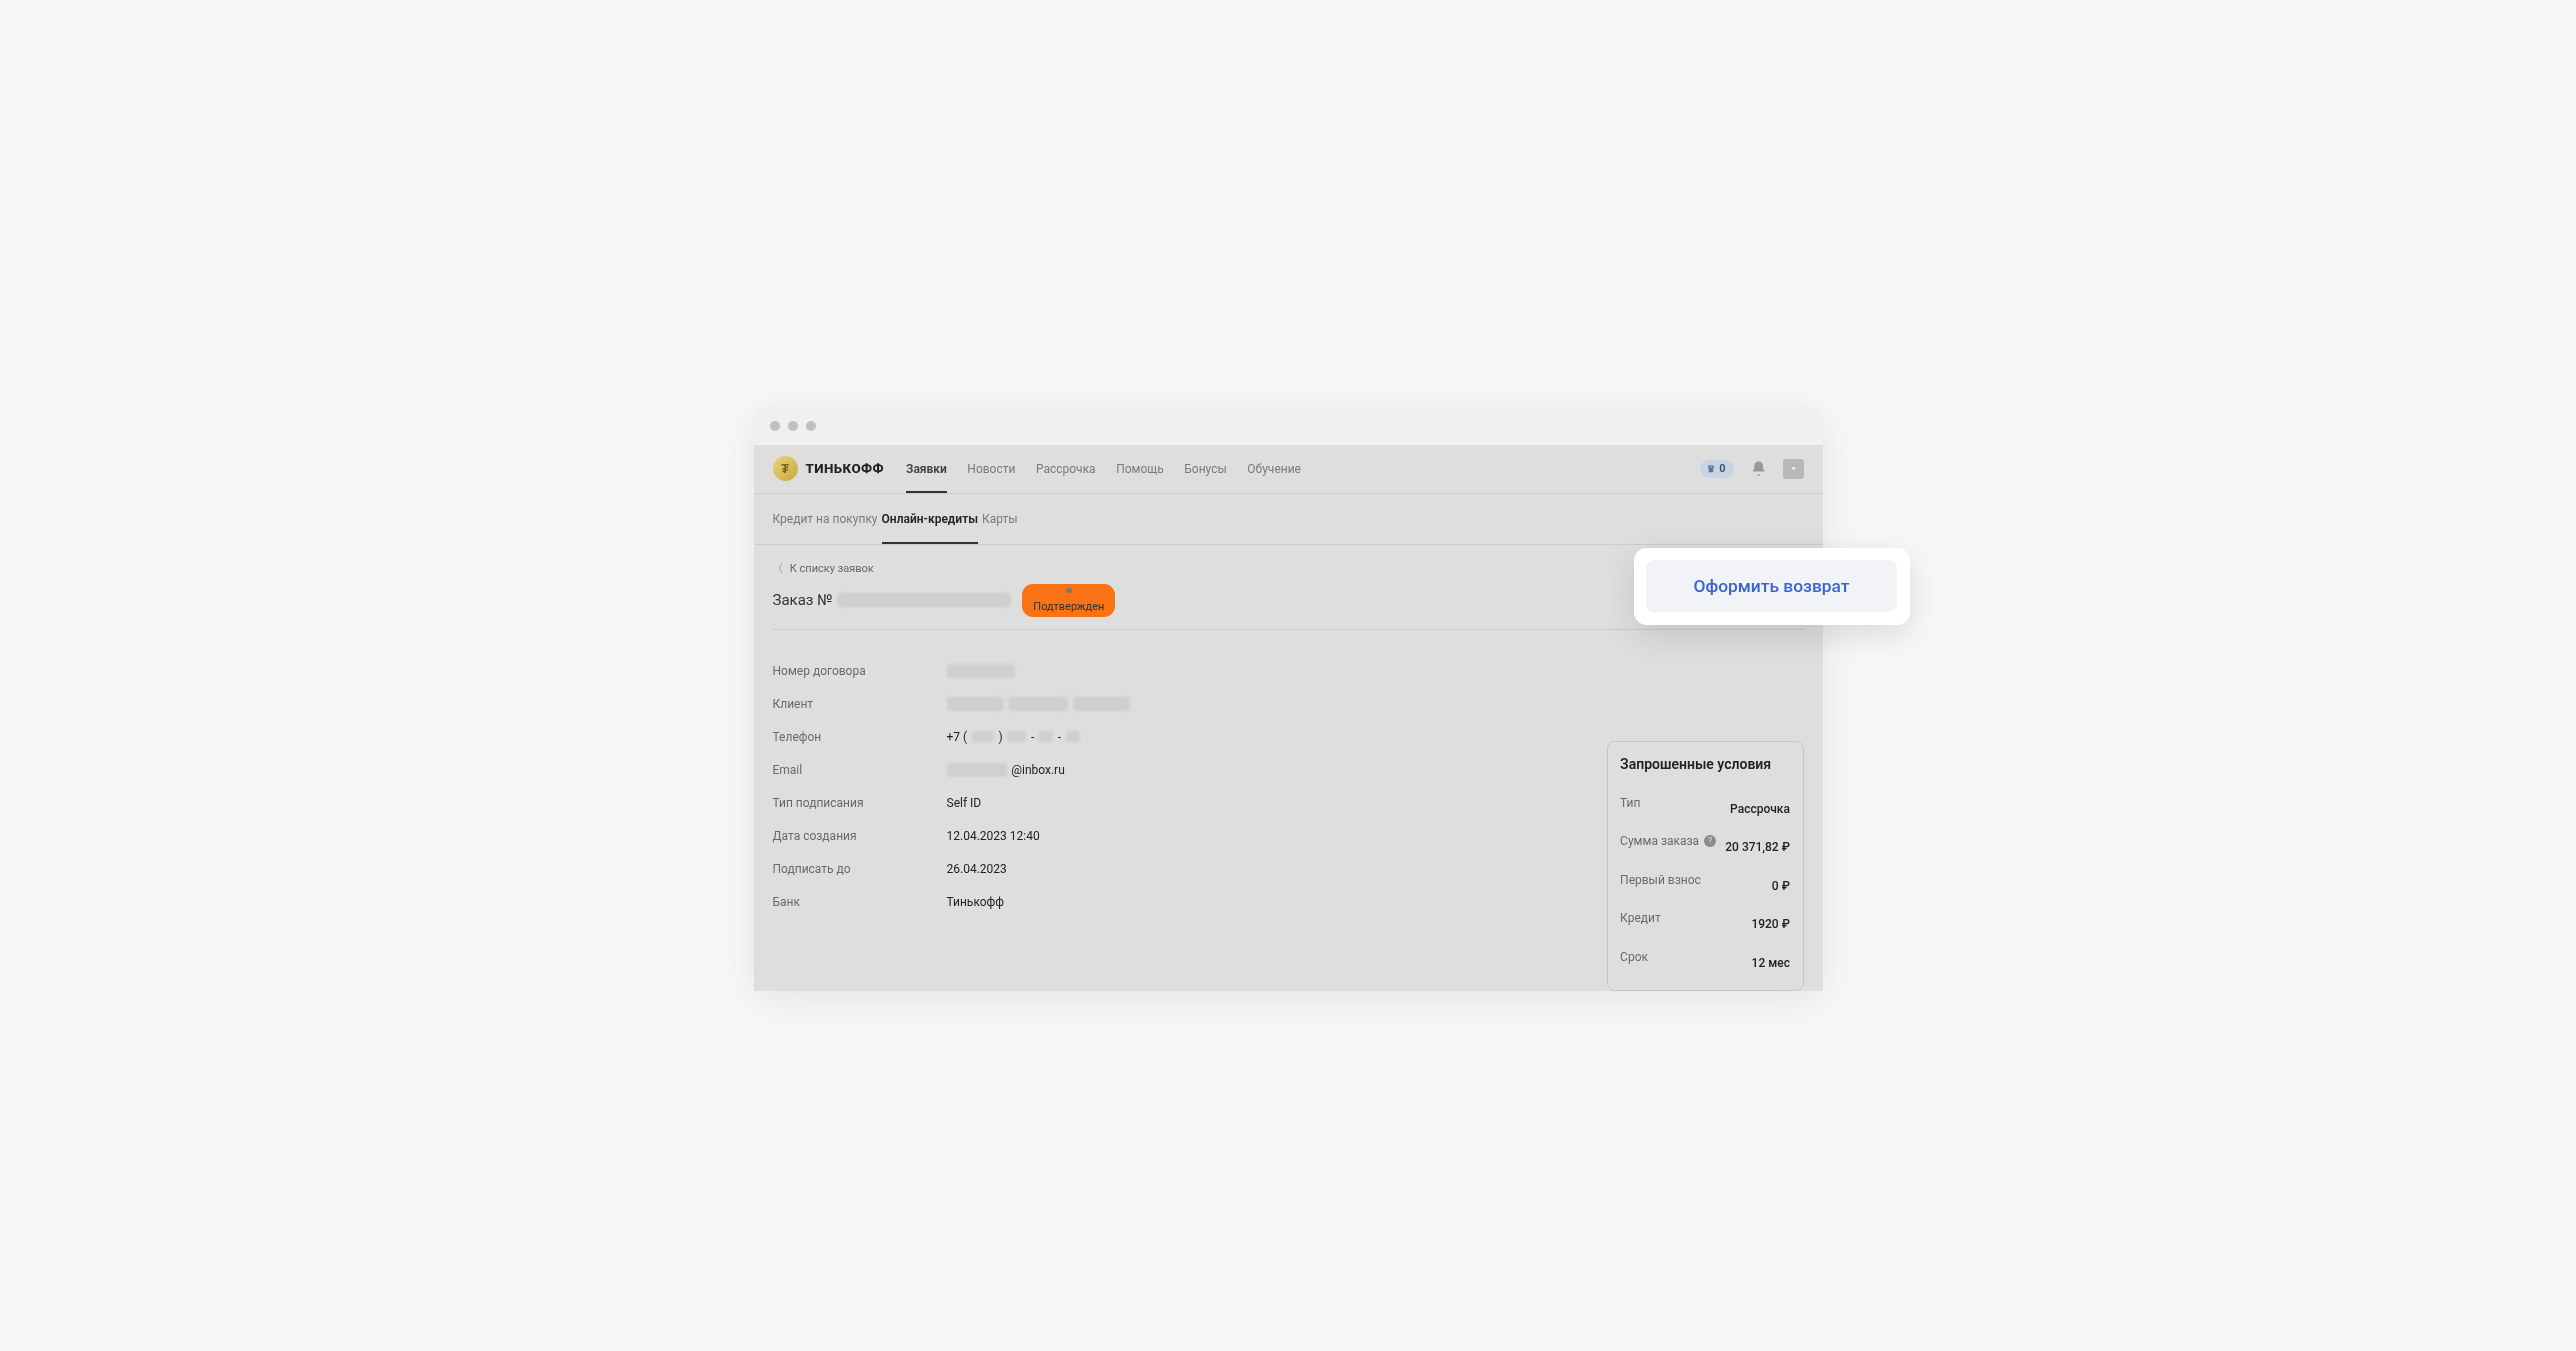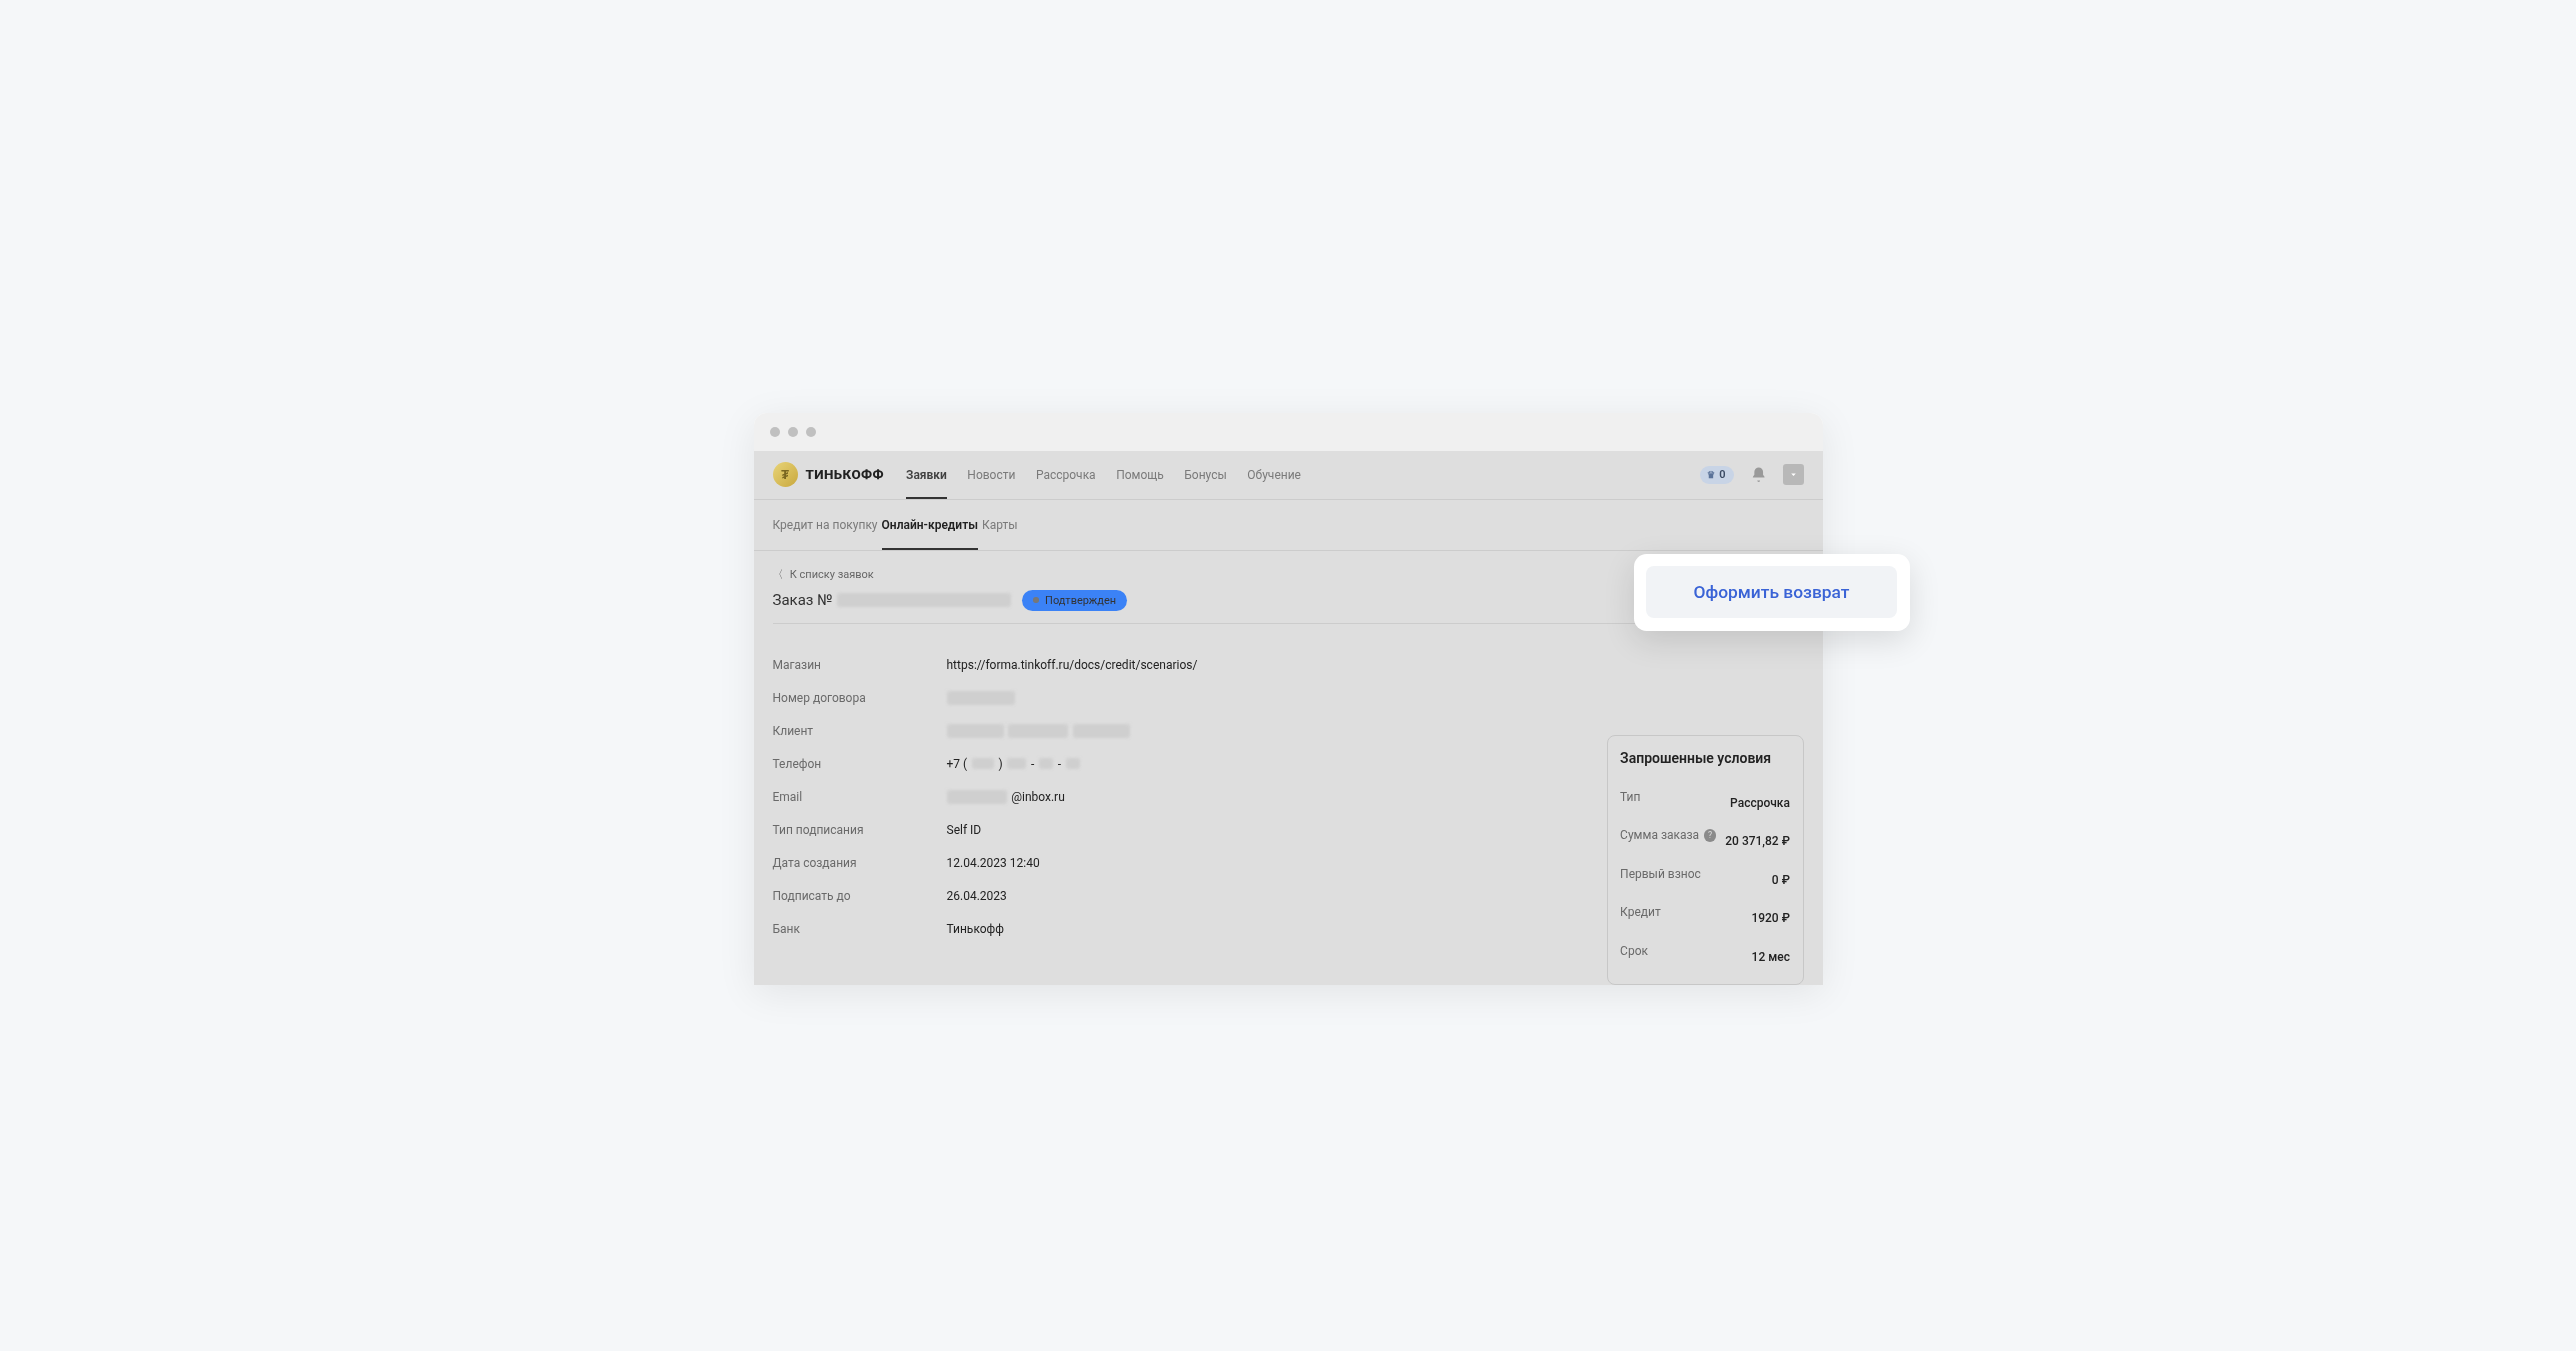--- a/index.html
+++ b/index.html
@@ -25,21 +25,21 @@
 .sub-nav { display:flex; gap:4px; padding:0 19px; height:51px; align-items:flex-start; border-bottom:0.8px solid #ccc; }
 .sub-item { color:#7a7a7a; font-size:12px; cursor:pointer; height:100%; display:flex; align-items:center; position:relative; }
 .sub-item.active { color:#222; font-weight:600; }
 .sub-item.active::after { content:""; position:absolute; bottom:0; left:0; right:0; height:1.6px; background:#333; }
 .content { padding:16px 19px 0 19px; position:relative; }
 .back-link { display:flex; align-items:center; gap:6.3px; color:#666; font-size:11px; cursor:pointer; margin-bottom:8px; }
 .chev-left { font-size:11px; }
 .order-row { display:flex; align-items:center; gap:11px; padding-bottom:12.6px; border-bottom:0.8px solid #ccc; }
 .order-title { font-size:15px; color:#333; display:flex; align-items:center; gap:4.7px; }
 .redact { display:inline-block; background:#cfcfcf; border-radius:2.4px; filter:blur(1.6px); height:14px; }
-.status-pill { background:#3b82f6; border-radius:11px; padding:4px 11px; display:flex; align-items:center; gap:6.3px; font-size:11px; color:#333; }
+.status-pill { background:#f97316; border-radius:11px; padding:4px 11px; display:flex; align-items:center; gap:6.3px; font-size:11px; color:#333;flex-direction:column; }
 .status-dot { width:5.5px; height:5.5px; border-radius:50%; background:#777; }
 .body { display:flex; gap:24px; padding-top:24px; }
 .details { flex:1; }
 .detail-row { display:flex; padding:9.5px 0; font-size:12px; }
 .detail-label { width:174px; color:#6a6a6a; }
 .detail-value { color:#222; display:flex; align-items:center; gap:4.7px; flex-wrap:wrap; }
 .sidebar { width:197px; }
 .popcard { background:#fff; border-radius:12.6px; padding:12.6px; box-shadow:0 9.5px 32px rgba(0,0,0,.12); position:absolute; right:-24px; top:188px; width:276px; }
 .primary-btn { width:100%; background:#f1f3f6; border:none; border-radius:8px; padding:16px 19px; font-size:17.4px; color:#3a63d6; font-weight:500; cursor:pointer; text-align:center; }
 .cond-card { border:0.8px solid #c7c7c7; border-radius:8px; padding:14px 12.6px; margin-top:87px; }
@@ -104,24 +104,20 @@
             <span class="redact" style="width:174px"></span>
           </div>
           <div class="status-pill">
             <span class="status-dot"></span>
             <span>Подтвержден</span>
           </div>
         </div>
         <div class="body">
           <div class="details">
             <div class="detail-row">
-                <div class="detail-label">Магазин</div>
-                <div class="detail-value">https://forma.tinkoff.ru/docs/credit/scenarios/</div>
-              </div>
-            <div class="detail-row">
                 <div class="detail-label">Номер договора</div>
                 <div class="detail-value">
                   <span class="redact" style="width:68px"></span>
                 </div>
               </div>
             <div class="detail-row">
                 <div class="detail-label">Клиент</div>
                 <div class="detail-value">
                   <span class="redact" style="width:57px"></span>
                   <span class="redact" style="width:60px"></span>

